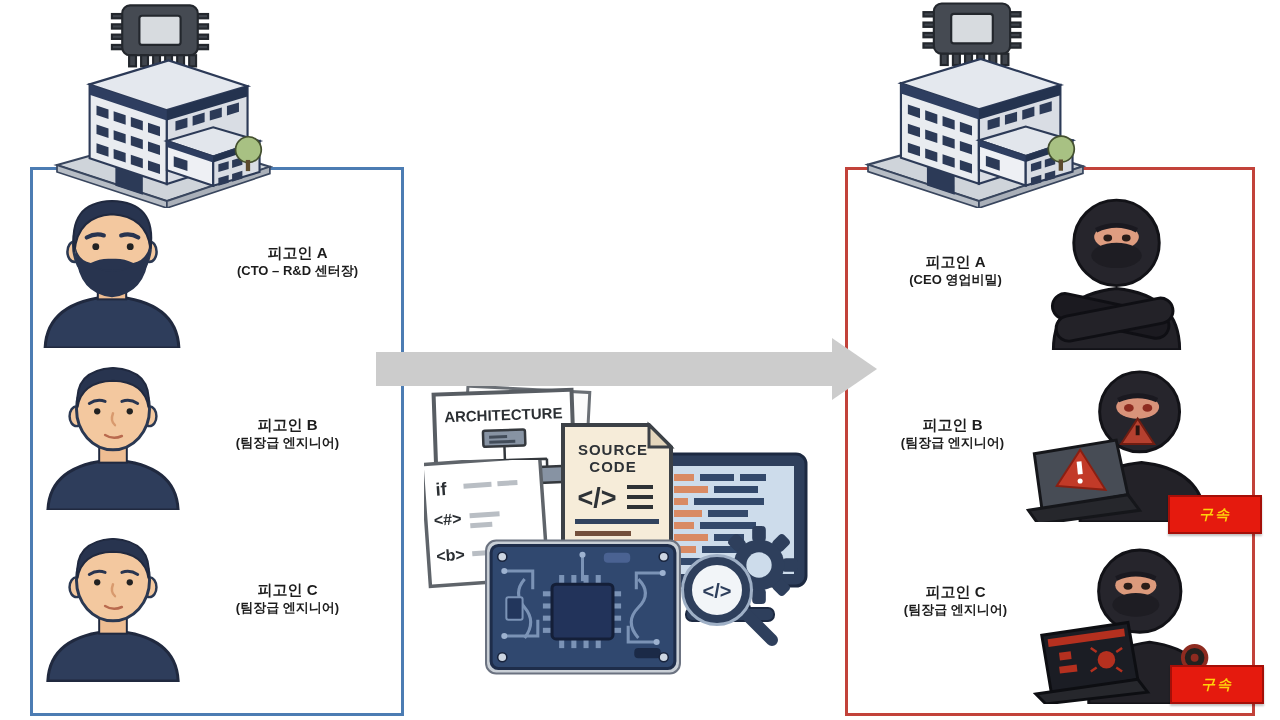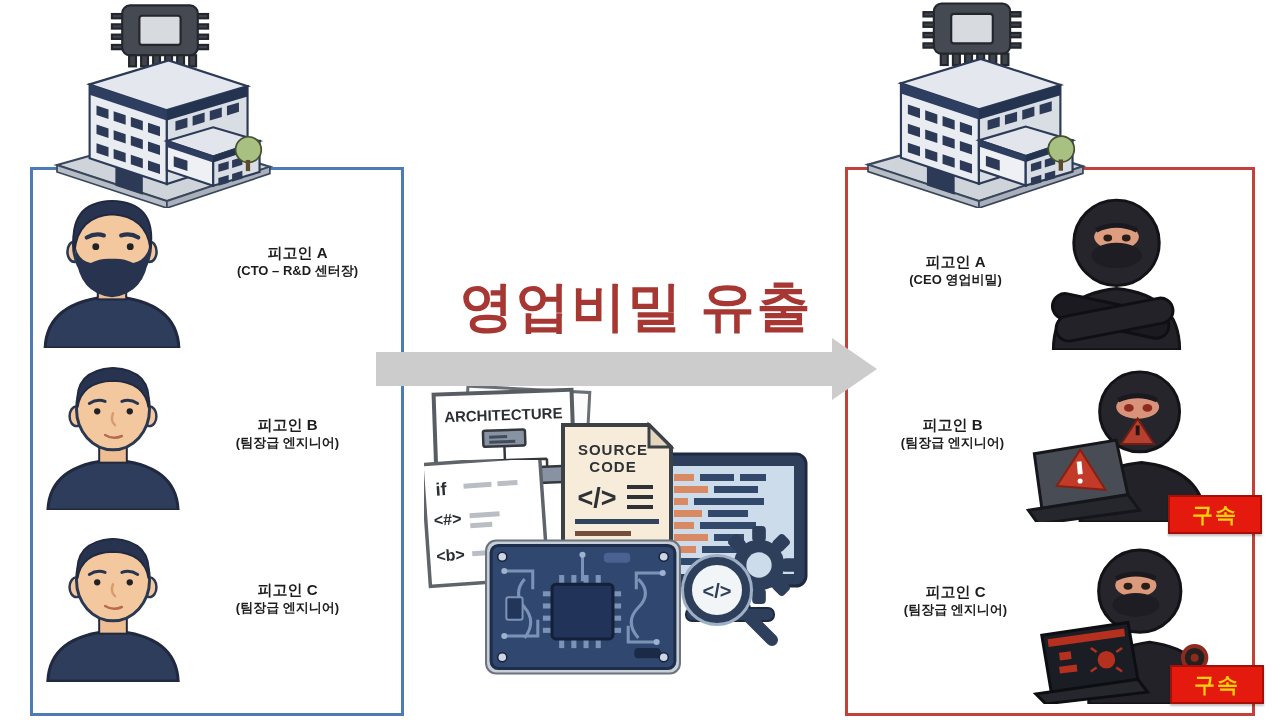--- a/index.html
+++ b/index.html
@@ -8,22 +8,22 @@
   .group-box{position:absolute;background:transparent;}
   .group-box.left{border:3px solid var(--left-border,#4c7cb3);}
   .group-box.right{border:3px solid var(--right-border,#c2423a);}
   .big-title{position:absolute;text-align:center;font-weight:900;font-size:54px;letter-spacing:2px;
              color:var(--title-red,#a73733);line-height:1.05;white-space:nowrap;}
   .member-label{position:absolute;text-align:center;color:var(--label-text,#1c1c1c);font-weight:700;}
   .m-name{font-size:15px;line-height:1.35;}
   .m-role{font-size:13px;line-height:1.3;}
   .arrest-badge{position:absolute;display:flex;align-items:center;justify-content:center;
                 background:var(--badge-bg,#e51a0e);border:2px solid var(--badge-border,#a50f08);
-                color:var(--badge-text,#ffd20a);font-weight:900;font-size:21px;letter-spacing:2px;
-                box-shadow:0 2px 2px rgba(0,0,0,0.25);}
+                color:var(--badge-text,#ffd20a);font-weight:900;font-size:14px;letter-spacing:2px;
+                box-shadow:0 2px 2px rgba(0,0,0,0.25);font-style:italic;}
   svg{display:block;}
   svg text{font-family:"Liberation Sans",sans-serif;}
 </style>
 </head>
 <body>
 
 <div class="canvas">
 
   <svg width="0" height="0" style="position:absolute">
     <defs>
@@ -123,21 +123,20 @@
   <div class="group-box left" style="left:30px;top:167px;width:368px;height:543px;"></div>
   <div class="group-box right" style="left:845px;top:167px;width:404px;height:543px;"></div>
 
   <svg class="abs" style="left:26px;top:2px;" width="268" height="206" viewBox="0 0 280 240">
       <use href="#building-def"></use>
     </svg>
   <svg class="abs" style="left:836px;top:0px;" width="272" height="208" viewBox="0 0 280 240">
       <use href="#building-def"></use>
     </svg>
 
-  <div class="big-title" style="left:420px;top:278px;width:432px;">영업비밀 유출</div>
 
   <svg class="abs" style="left:374px;top:332px;" width="505" height="74" viewBox="0 0 505 74">
     <rect x="2" y="20" width="458" height="34" style="fill:var(--arrow-gray,#cccccc)"></rect>
     <polygon points="458,6 503,37 458,68" style="fill:var(--arrow-gray,#cccccc)"></polygon>
   </svg>
 
   <svg class="abs" style="left:430px;top:386px;" width="168" height="190" viewBox="0 0 168 190">
     <g transform="rotate(3 150 40)">
         <rect x="36" y="6" width="122" height="168" fill="#fbfbfb" stroke="#6a6f75" stroke-width="3"></rect>
       </g>

